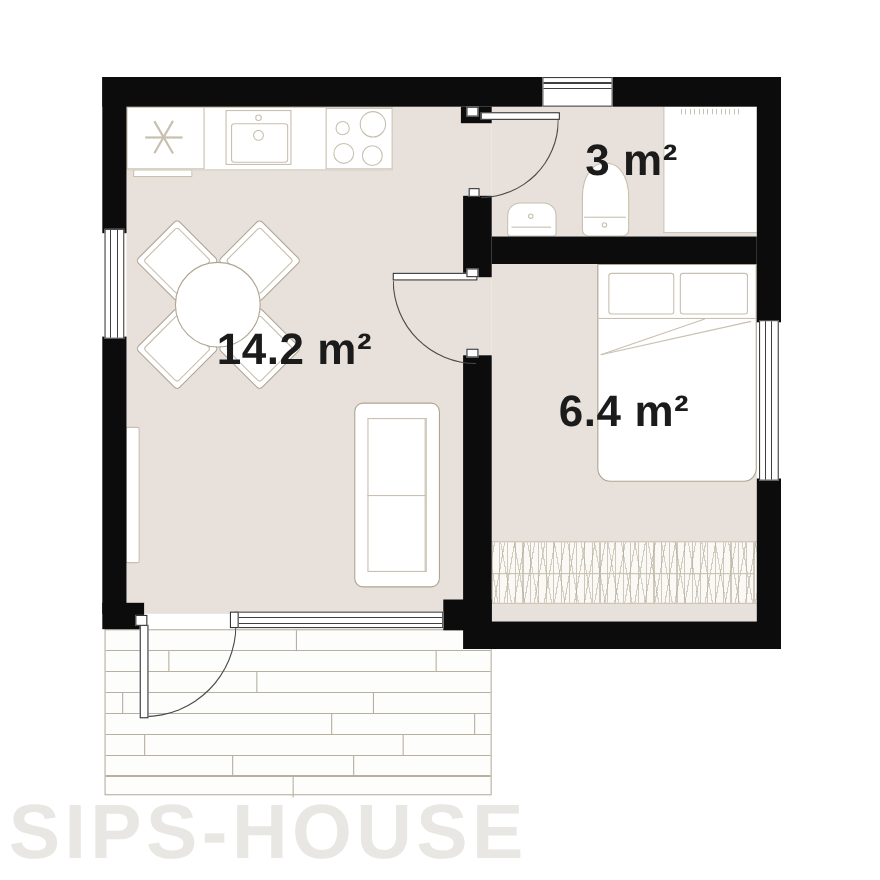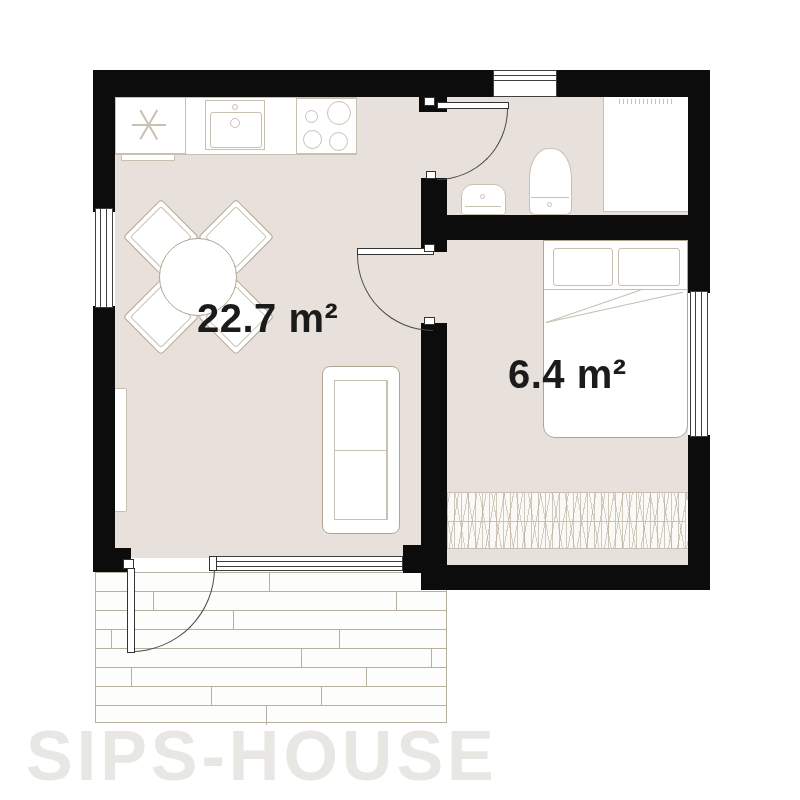--- a/index.html
+++ b/index.html
@@ -161,18 +161,19 @@
   <div class="arc arc-bl" style="left:357px;top:255px;width:76px;height:76px;"></div>
   <div class="door-leaf" style="left:357px;top:248px;width:77px;height:7px;"></div>
 
   <div class="jamb" style="left:424px;top:97px;width:11px;height:9px;"></div>
   <div class="jamb" style="left:426px;top:171px;width:10px;height:8px;"></div>
   <div class="jamb" style="left:424px;top:244px;width:11px;height:8px;"></div>
   <div class="jamb" style="left:424px;top:317px;width:11px;height:8px;"></div>
   <div class="jamb" style="left:123px;top:559px;width:11px;height:10px;"></div>
   <div class="jamb" style="left:209px;top:556px;width:8px;height:15px;"></div>
 
-  <div class="label" style="left:197px;top:296px;">22.7 m²</div>
+  <div class="label" style="left:197px;top:296px;">14.2 m²</div>
+  <div class="label" style="left:532px;top:124px;">3 m²</div>
   <div class="label" style="left:508px;top:352px;">6.4 m²</div>
 
-  <div class="watermark" style="left:26px;top:716px;text-align:right;">SIPS-HOUSE</div>
+  <div class="watermark" style="left:8px;top:716px;text-align:right;">SIPS-HOUSE</div>
 
 </div>
 
 </body></html>

